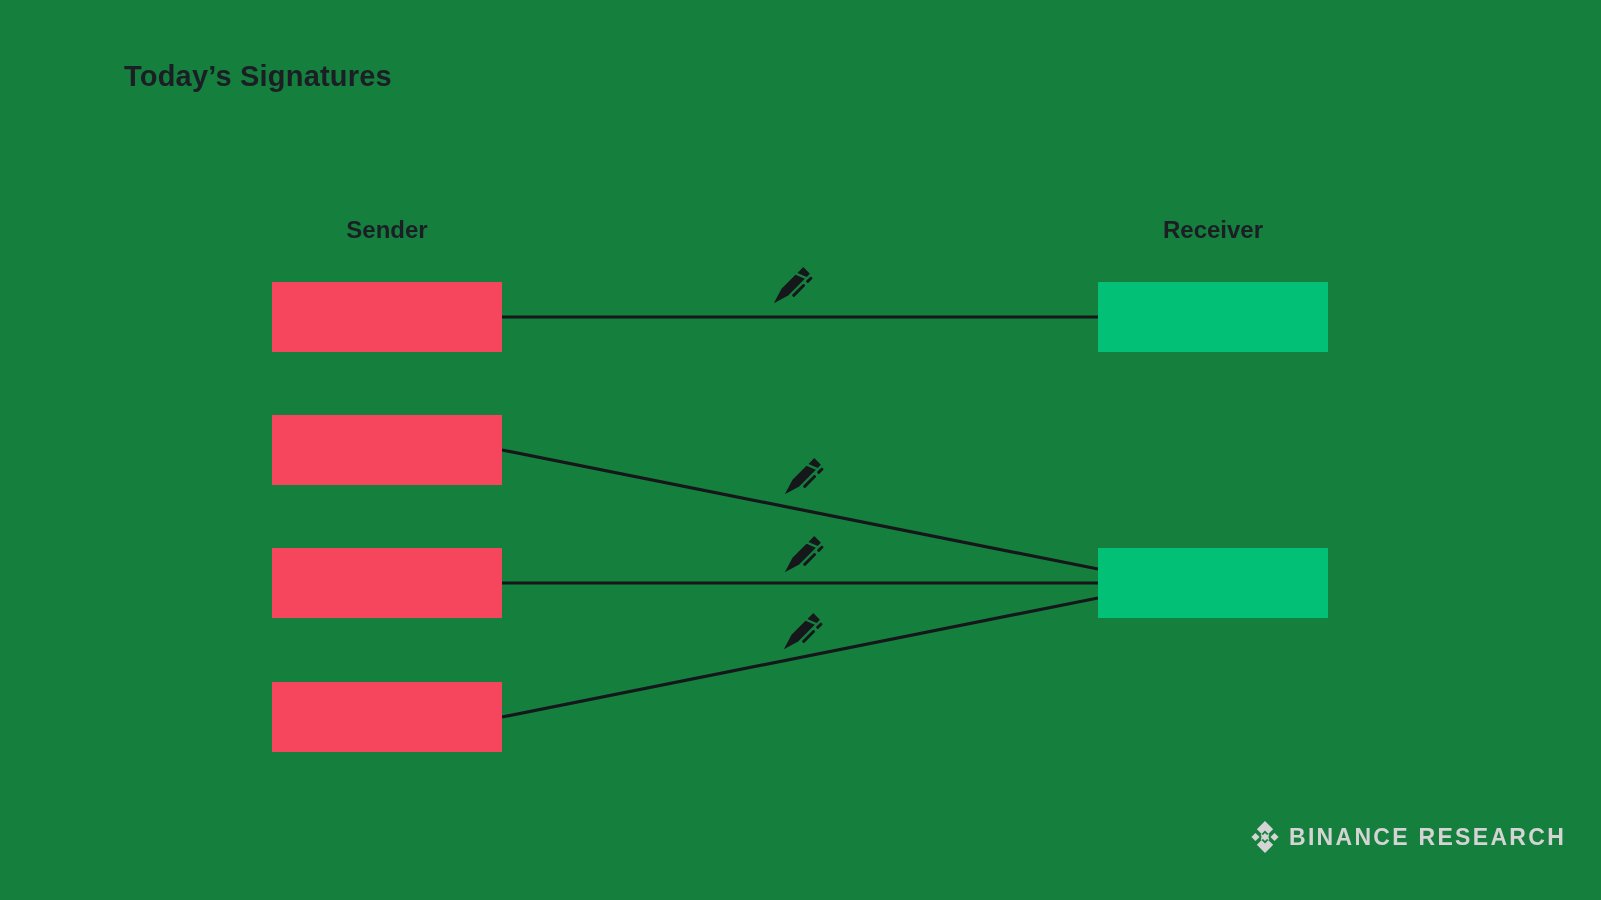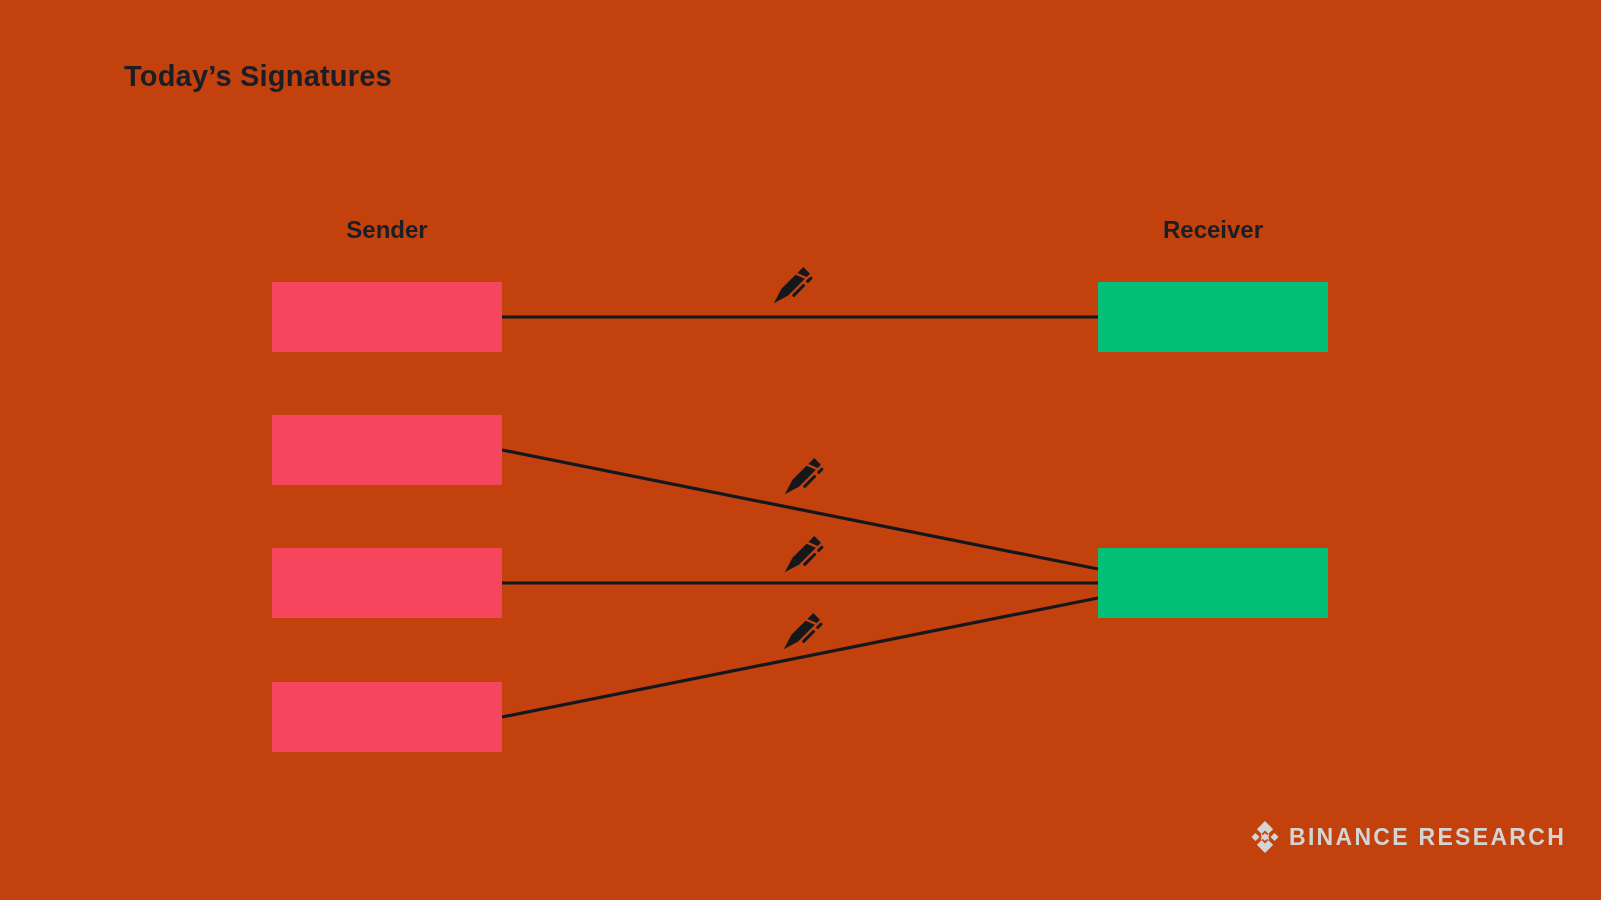--- a/index.html
+++ b/index.html
@@ -64,21 +64,21 @@
   .brand-text {
     font-size: 23px;
     font-weight: 700;
     letter-spacing: 2.3px;
     white-space: nowrap;
   }
 </style>
 </head>
 <body>
 
-<div class="canvas" style="background: #c2410c;">
+<div class="canvas" style="background: #15803d;">
 
   <div class="page-title" style="color: rgb(27, 30, 36);">Today’s Signatures</div>
 
   <div class="col-label receiver" style="color: rgb(27, 30, 36);">Receiver</div>
   <div class="col-label sender" style="color: rgb(27, 30, 36);">Sender</div>
 
   <svg class="edges-layer" viewBox="0 0 1601 900">
       <line x1="502" y1="317" x2="1098" y2="317" stroke="#15171B" stroke-width="3.2"></line>
       <line x1="502" y1="450" x2="1098" y2="569" stroke="#15171B" stroke-width="3.2"></line>
       <line x1="502" y1="583" x2="1098" y2="583" stroke="#15171B" stroke-width="3.2"></line>

